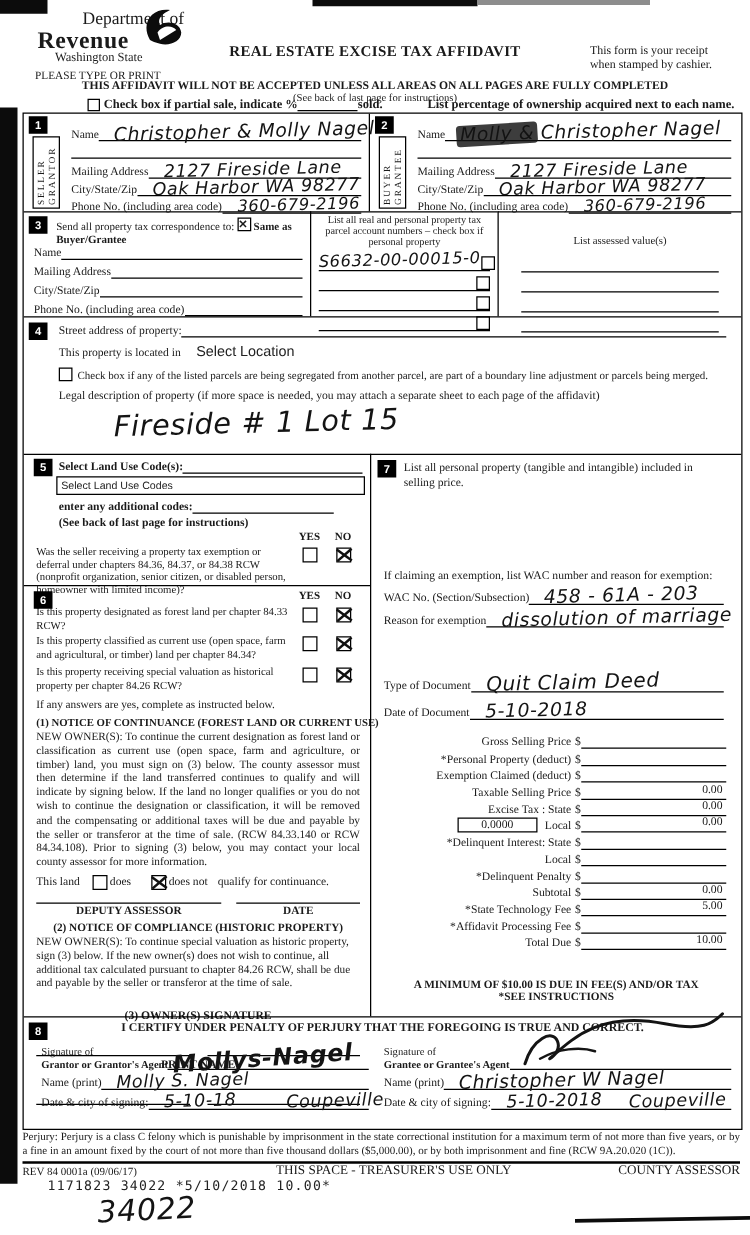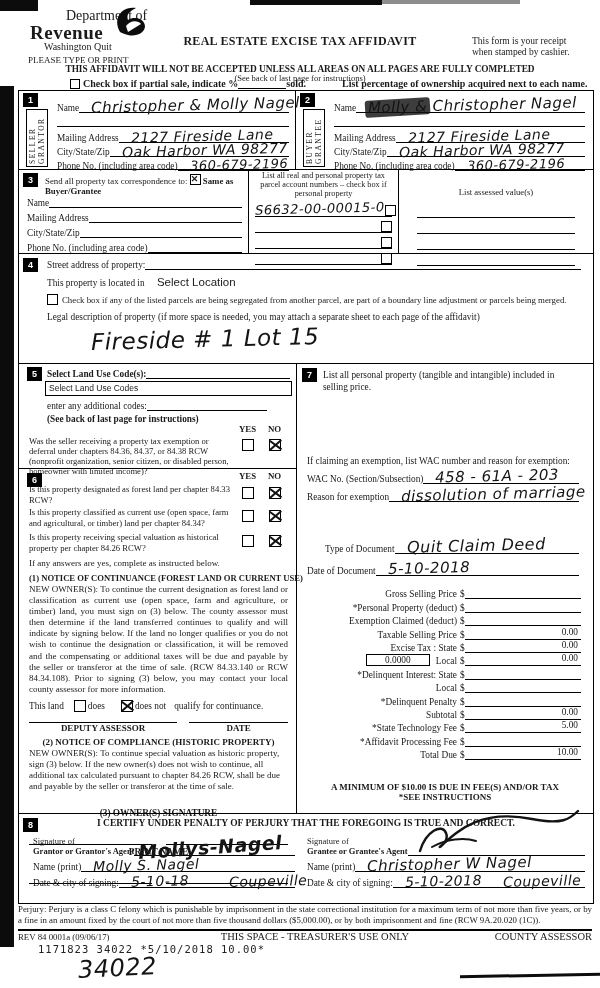--- a/index.html
+++ b/index.html
@@ -51,21 +51,21 @@
 
   <div class="scan" style="left:0;top:0;width:38px;height:11px;"></div>
   <div class="scan" style="left:250px;top:0;width:132px;height:5px;"></div>
   <div class="scan" style="left:382px;top:0;width:138px;height:4px;background:#8d8d8d;"></div>
   <div class="scan" style="left:0;top:86px;width:14px;height:861px;"></div>
   <div class="scan" style="left:460px;top:974px;width:140px;height:3px;transform:rotate(-1deg);"></div>
 
   <div style="position:absolute;left:30px;top:8px;">
     <div style="font-size:14px;margin-left:36px;text-align:right;">Department of</div>
     <div style="font-size:19px;font-weight:bold;letter-spacing:.5px;line-height:17px;">Revenue</div>
-    <div style="font-size:10px;margin-left:14px;">Washington Quit</div>
+    <div style="font-size:10px;margin-left:14px;">Washington State</div>
     <svg width="34" height="32" style="position:absolute;left:84px;top:-2px;">
       <path d="M6,26 C-2,12 8,0 22,2 C14,6 12,10 14,14 C20,10 30,12 31,20 C31,27 22,31 14,29 C10,28 8,27 6,26 Z" fill="#0c0c0c"></path>
       <path d="M12,20 C16,14 24,14 27,18 L14,26 Z" fill="#fff"></path>
     </svg>
   </div>
   <div class="ctr" style="position:absolute;left:120px;top:34px;width:360px;font-size:12px;font-weight:bold;letter-spacing:.3px;">REAL ESTATE EXCISE TAX AFFIDAVIT</div>
   <div style="position:absolute;left:472px;top:36px;width:112px;font-size:9.5px;line-height:11px;">This form is your receipt when stamped by cashier.</div>
   <div style="position:absolute;left:28px;top:55px;font-size:9px;">PLEASE TYPE OR PRINT</div>
   <div class="ctr" style="position:absolute;left:30px;top:64px;width:540px;font-size:9.3px;font-weight:bold;">THIS AFFIDAVIT WILL NOT BE ACCEPTED UNLESS ALL AREAS ON ALL PAGES ARE FULLY COMPLETED</div>
   <div class="ctr" style="position:absolute;left:150px;top:73px;width:300px;font-size:8.5px;">(See back of last page for instructions)</div>
@@ -230,21 +230,21 @@
     <div class="cell b-t" style="left:0;top:272px;width:277px;height:450px;">
 
       <div style="position:relative;height:105px;border-bottom:1px solid #000;box-sizing:border-box;">
         <div class="num" style="left:8px;top:3px;">5</div>
         <div class="frow" style="position:absolute;left:28px;top:4px;right:6px;height:11px;">
           <span class="lbl" style="font-weight:bold;">Select Land Use Code(s):</span>
           <span class="ul"></span>
         </div>
         <div style="position:absolute;left:26px;top:17px;width:242px;height:13px;border:1px solid #000;font-family:'Liberation Sans',sans-serif;font-size:8.5px;line-height:13px;padding-left:3px;color:#222;">Select Land Use Codes</div>
         <div class="frow" style="position:absolute;left:28px;top:36px;width:220px;height:11px;">
-          <span class="lbl" style="font-weight:normal;">enter any additional codes:</span>
+          <span class="lbl" style="font-weight:bold;">enter any additional codes:</span>
           <span class="ul"></span>
         </div>
         <div style="position:absolute;left:28px;top:50px;font-size:9.3px;font-weight:bold;">(See back of last page for instructions)</div>
         <div style="position:absolute;left:0;top:60px;right:8px;display:flex;justify-content:flex-end;font-size:8.8px;font-weight:bold;">
           <span class="yesno-cell">YES</span>
           <span class="yesno-cell">NO</span>
         </div>
         <div style="position:absolute;left:10px;top:72px;right:8px;display:flex;align-items:flex-start;">
           <span class="small" style="flex:1;line-height:10px;">Was the seller receiving a property tax exemption or deferral under chapters 84.36, 84.37, or 84.38 RCW (nonprofit organization, senior citizen, or disabled person, homeowner with limited income)?</span>
           <span class="yesno-cell"><span class="cb"></span></span>
@@ -318,21 +318,21 @@
         <span class="ul">
           <span class="hw rot" style="font-size:15px;">458 - 61A - 203</span>
         </span>
       </div>
       <div class="frow" style="position:absolute;left:10px;top:124px;right:14px;height:14px;">
         <span class="lbl">Reason for exemption</span>
         <span class="ul">
           <span class="hw rot" style="font-size:15px;">dissolution of marriage</span>
         </span>
       </div>
-      <div class="frow" style="position:absolute;left:28px;top:176px;right:14px;height:14px;">
+      <div class="frow" style="position:absolute;left:10px;top:176px;right:14px;height:14px;">
         <span class="lbl">Type of Document</span>
         <span class="ul">
           <span class="hw rot" style="font-size:16px;">Quit Claim Deed</span>
         </span>
       </div>
       <div class="frow" style="position:absolute;left:10px;top:198px;right:14px;height:14px;">
         <span class="lbl">Date of Document</span>
         <span class="ul">
           <span class="hw rot" style="font-size:15px;">5-10-2018</span>
         </span>

